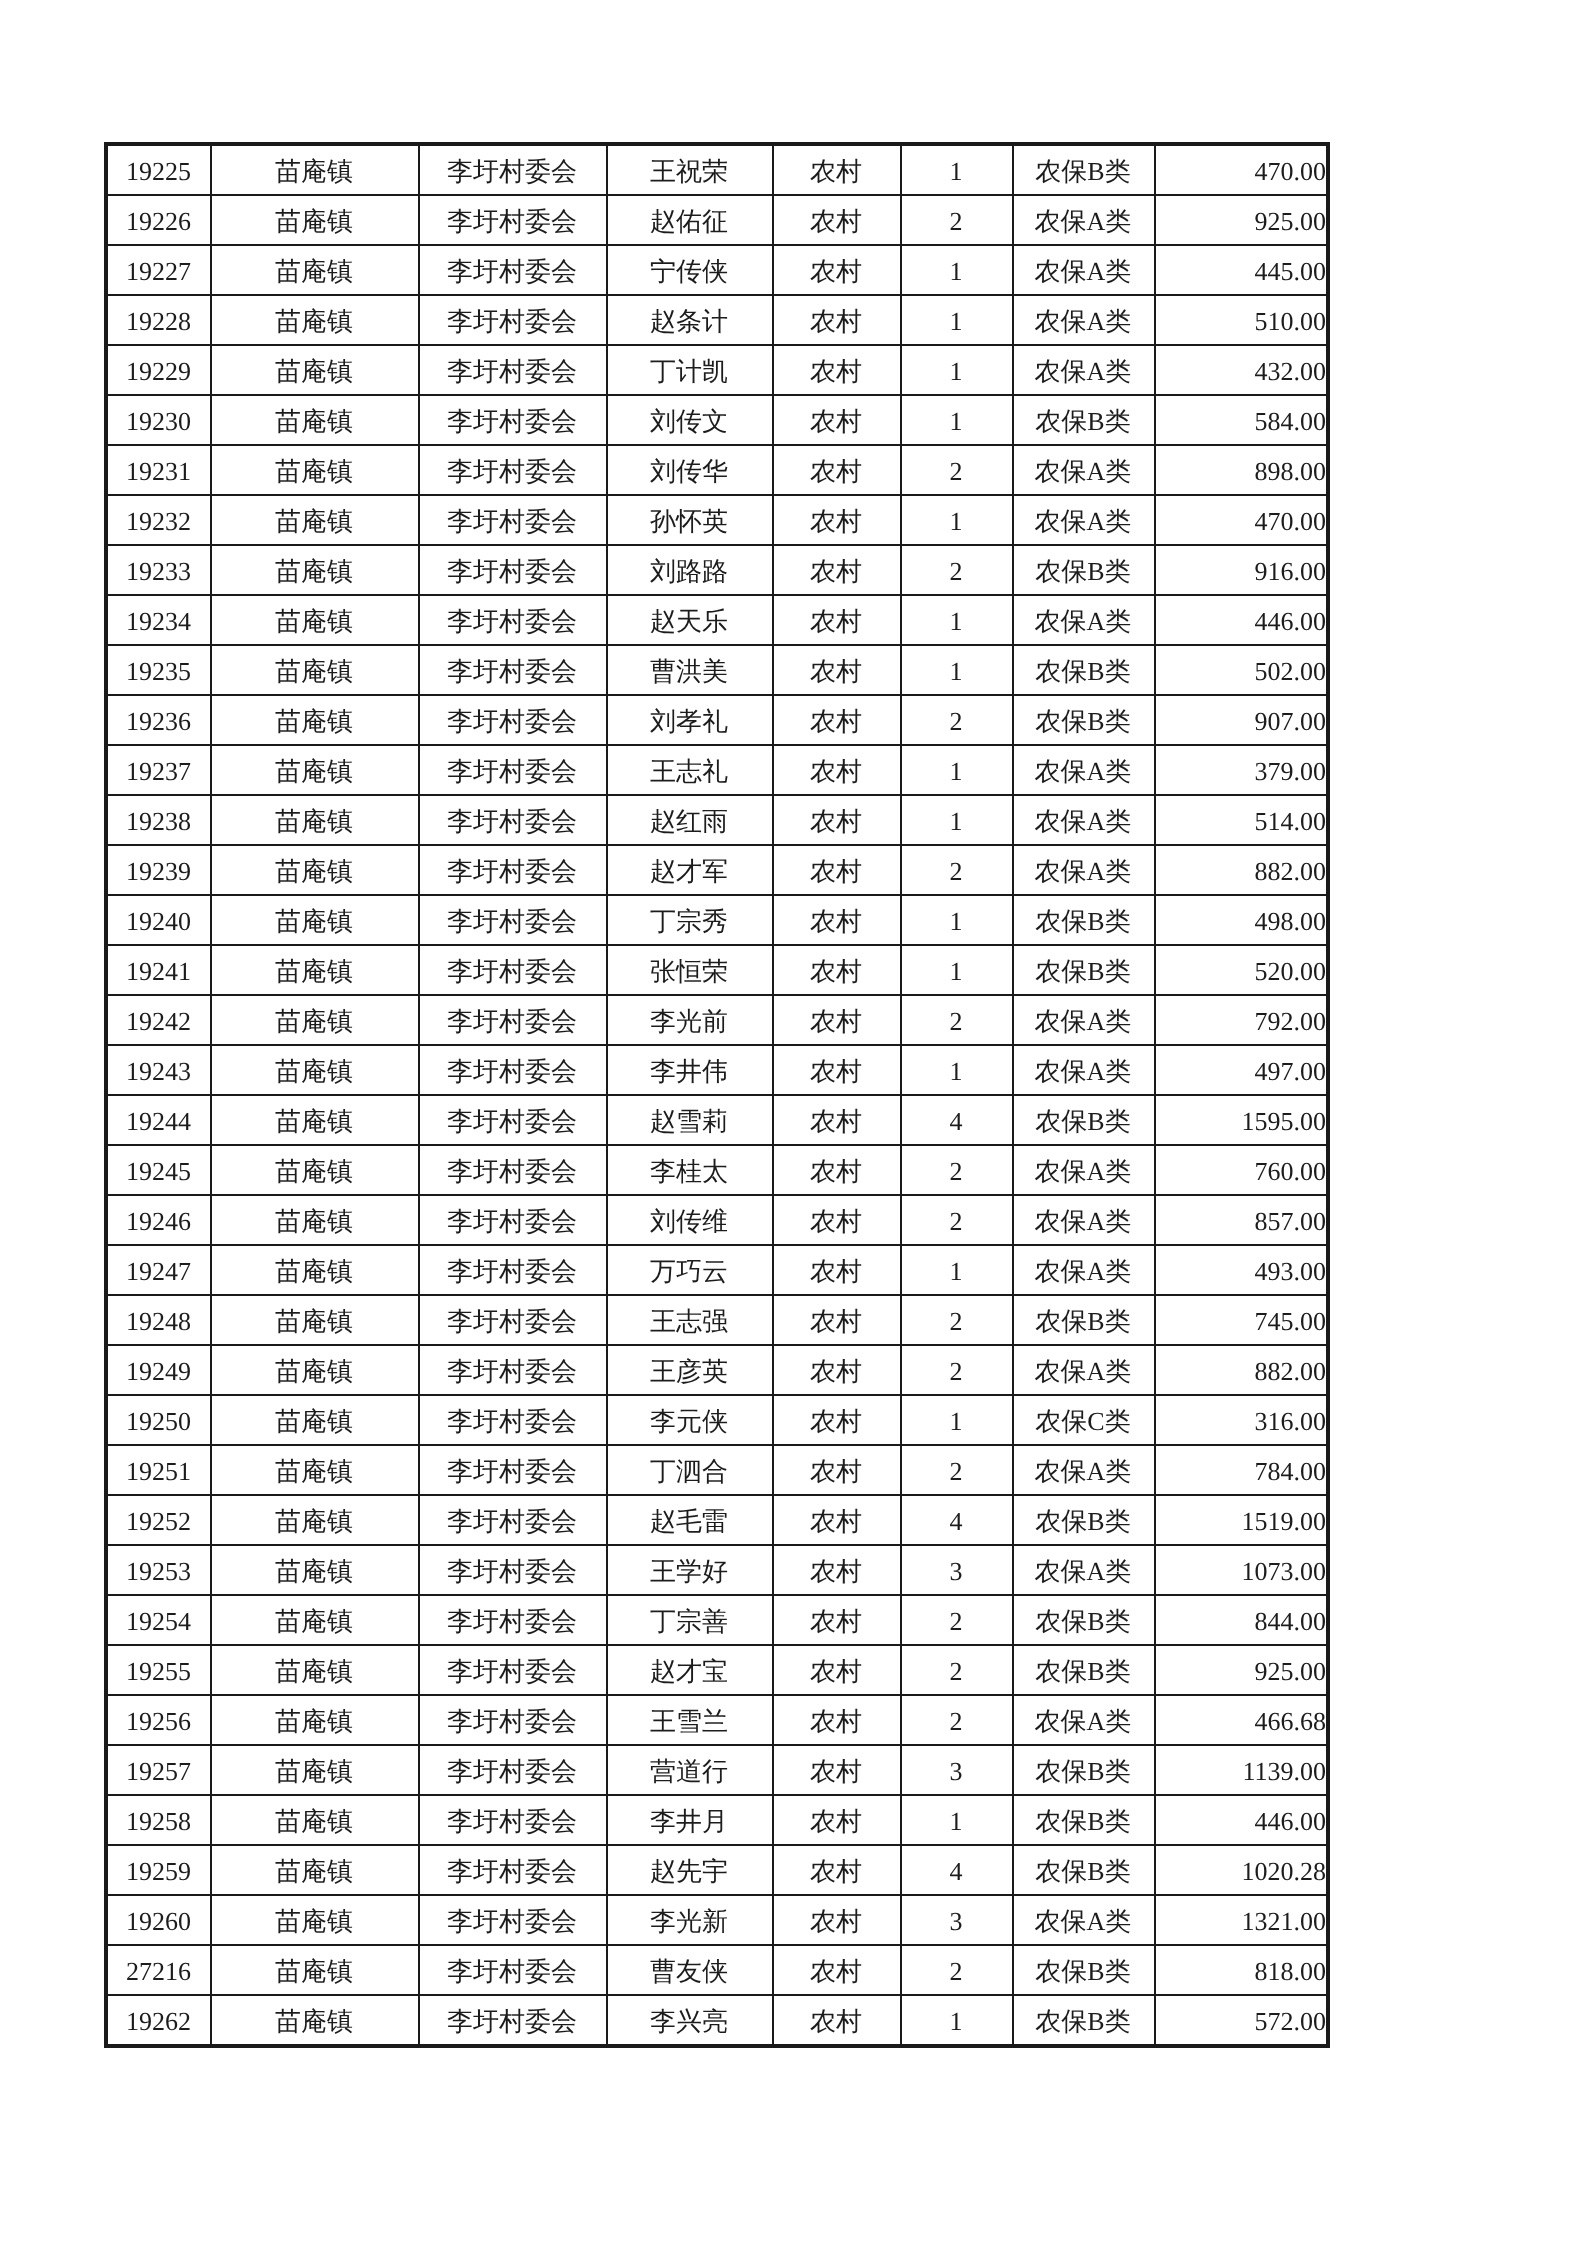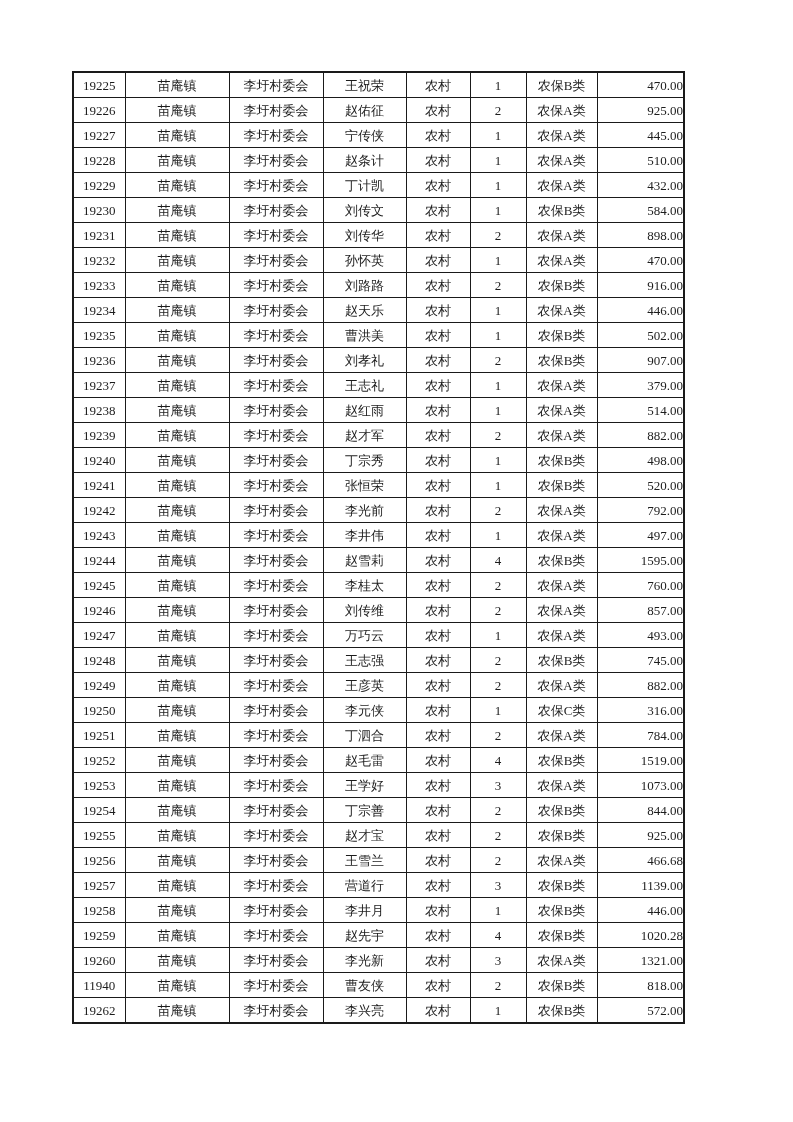--- a/index.html
+++ b/index.html
@@ -10,21 +10,21 @@
   .page {
     position: relative;
     width: 793px;
     height: 1122px;
     background: #ffffff;
     overflow: hidden;
     font-family: "Liberation Serif", "DejaVu Serif", serif;
   }
   table.roster {
     position: absolute;
-    left: 72px;
+    left: 52px;
     top: 71px;
     border-collapse: collapse;
     table-layout: fixed;
     border: 2px solid #1a1a1a;
   }
   table.roster td {
     border: 1px solid #1a1a1a;
     height: 24px;
     padding: 0;
     font-size: 13px;
@@ -418,21 +418,21 @@
           <td class="col-serial">19260</td>
           <td class="col-town">苗庵镇</td>
           <td class="col-village">李圩村委会</td>
           <td class="col-name">李光新</td>
           <td class="col-residence">农村</td>
           <td class="col-count">3</td>
           <td class="col-category">农保A类</td>
           <td class="col-amount">1321.00</td>
         </tr>
         <tr>
-          <td class="col-serial">11940</td>
+          <td class="col-serial">27216</td>
           <td class="col-town">苗庵镇</td>
           <td class="col-village">李圩村委会</td>
           <td class="col-name">曹友侠</td>
           <td class="col-residence">农村</td>
           <td class="col-count">2</td>
           <td class="col-category">农保B类</td>
           <td class="col-amount">818.00</td>
         </tr>
         <tr>
           <td class="col-serial">19262</td>

